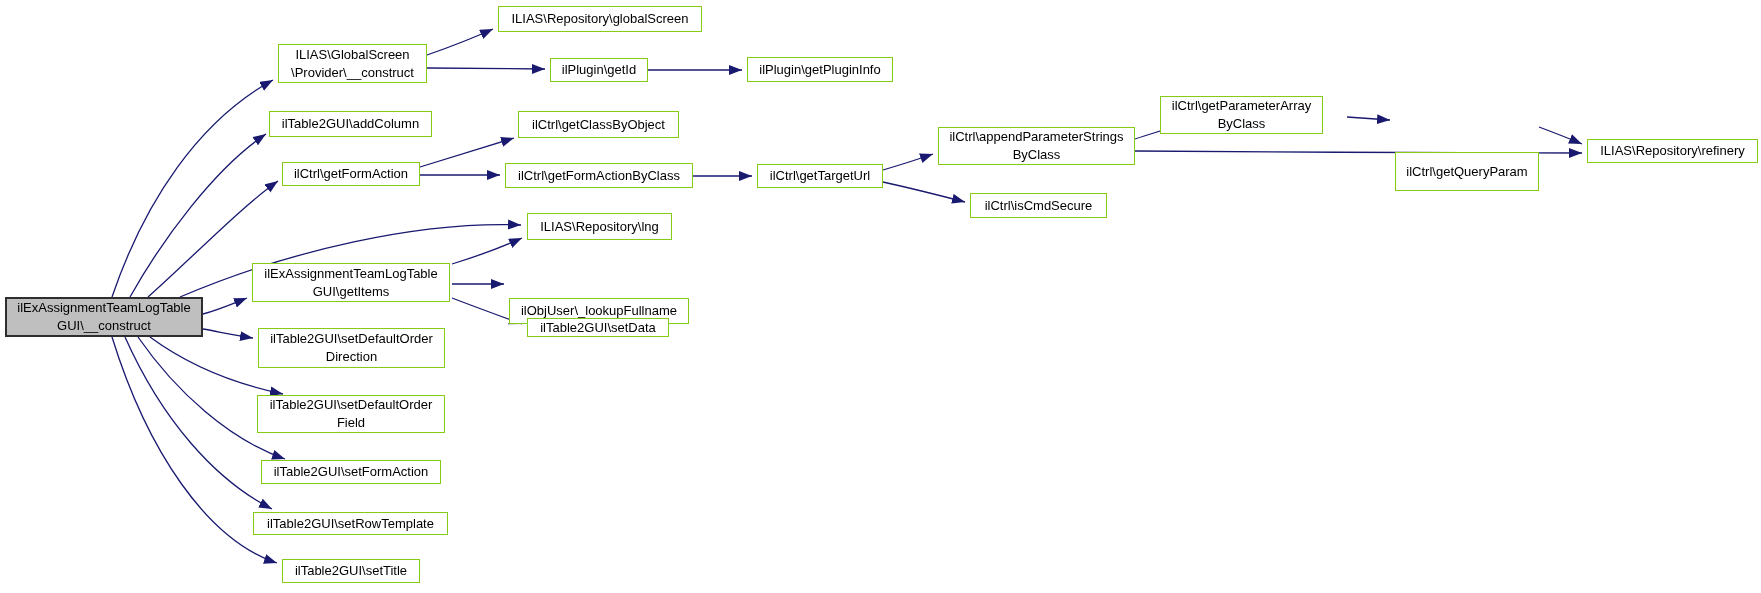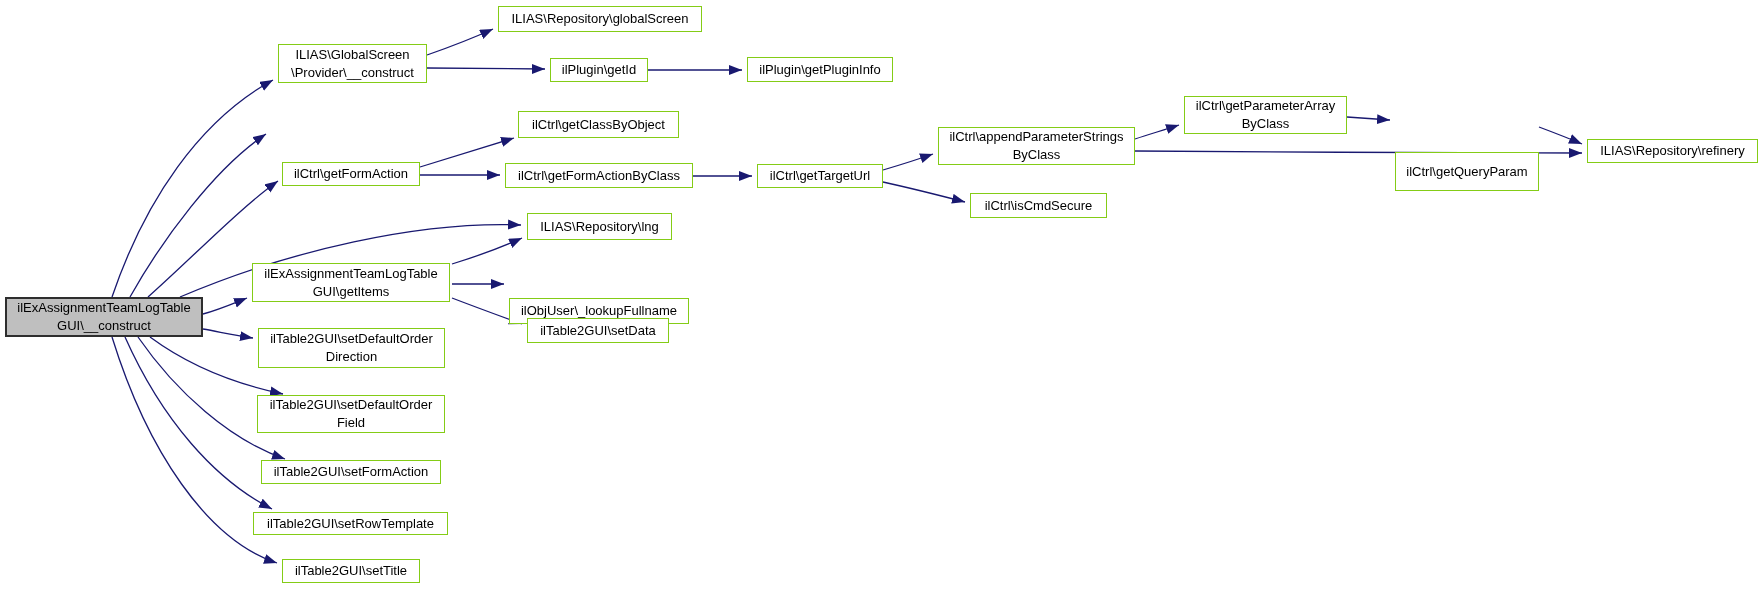--- a/index.html
+++ b/index.html
@@ -71,36 +71,37 @@
     <path class="edge" marker-end="url(#arrowhead)" d="M452,298 C478,308 500,316 522,324"></path>
   </svg>
 
   <div class="node root" style="left:5px;top:297px;width:198px;height:40px;">ilExAssignmentTeamLogTable
 GUI\__construct</div>
   <div class="node" style="left:278px;top:44px;width:149px;height:39px;">ILIAS\GlobalScreen
 \Provider\__construct</div>
   <div class="node" style="left:498px;top:6px;width:204px;height:26px;">ILIAS\Repository\globalScreen</div>
   <div class="node" style="left:550px;top:58px;width:98px;height:24px;">ilPlugin\getId</div>
   <div class="node" style="left:747px;top:57px;width:146px;height:25px;">ilPlugin\getPluginInfo</div>
+  <div class="node" style="left:269px;top:111px;width:163px;height:26px;">ilTable2GUI\addColumn</div>
   <div class="node" style="left:518px;top:111px;width:161px;height:27px;">ilCtrl\getClassByObject</div>
   <div class="node" style="left:282px;top:162px;width:138px;height:24px;">ilCtrl\getFormAction</div>
   <div class="node" style="left:505px;top:163px;width:188px;height:25px;">ilCtrl\getFormActionByClass</div>
   <div class="node" style="left:757px;top:164px;width:126px;height:24px;">ilCtrl\getTargetUrl</div>
   <div class="node" style="left:938px;top:127px;width:197px;height:38px;">ilCtrl\appendParameterStrings
 ByClass</div>
   <div class="node" style="left:970px;top:193px;width:137px;height:25px;">ilCtrl\isCmdSecure</div>
-  <div class="node" style="left:1184px;top:96px;width:163px;height:38px;">ilCtrl\getParameterArray
+  <div class="node" style="left:1160px;top:96px;width:163px;height:38px;">ilCtrl\getParameterArray
 ByClass</div>
   <div class="node" style="left:1395px;top:108px;width:144px;height:39px;margin-top:44px;">ilCtrl\getQueryParam</div>
   <div class="node" style="left:1587px;top:139px;width:171px;height:24px;">ILIAS\Repository\refinery</div>
   <div class="node" style="left:527px;top:213px;width:145px;height:27px;">ILIAS\Repository\lng</div>
   <div class="node" style="left:252px;top:263px;width:198px;height:39px;">ilExAssignmentTeamLogTable
 GUI\getItems</div>
   <div class="node" style="left:509px;top:271px;width:180px;height:26px;margin-top:27px;">ilObjUser\_lookupFullname</div>
-  <div class="node" style="left:527px;top:318px;width:142px;height:25px;">ilTable2GUI\setData</div>
+  <div class="node" style="left:527px;top:318px;width:142px;height:19px;">ilTable2GUI\setData</div>
   <div class="node" style="left:258px;top:328px;width:187px;height:40px;">ilTable2GUI\setDefaultOrder
 Direction</div>
   <div class="node" style="left:257px;top:395px;width:188px;height:38px;">ilTable2GUI\setDefaultOrder
 Field</div>
   <div class="node" style="left:261px;top:460px;width:180px;height:24px;">ilTable2GUI\setFormAction</div>
   <div class="node" style="left:253px;top:512px;width:195px;height:23px;">ilTable2GUI\setRowTemplate</div>
   <div class="node" style="left:282px;top:559px;width:138px;height:24px;">ilTable2GUI\setTitle</div>
 
 </div>
 

